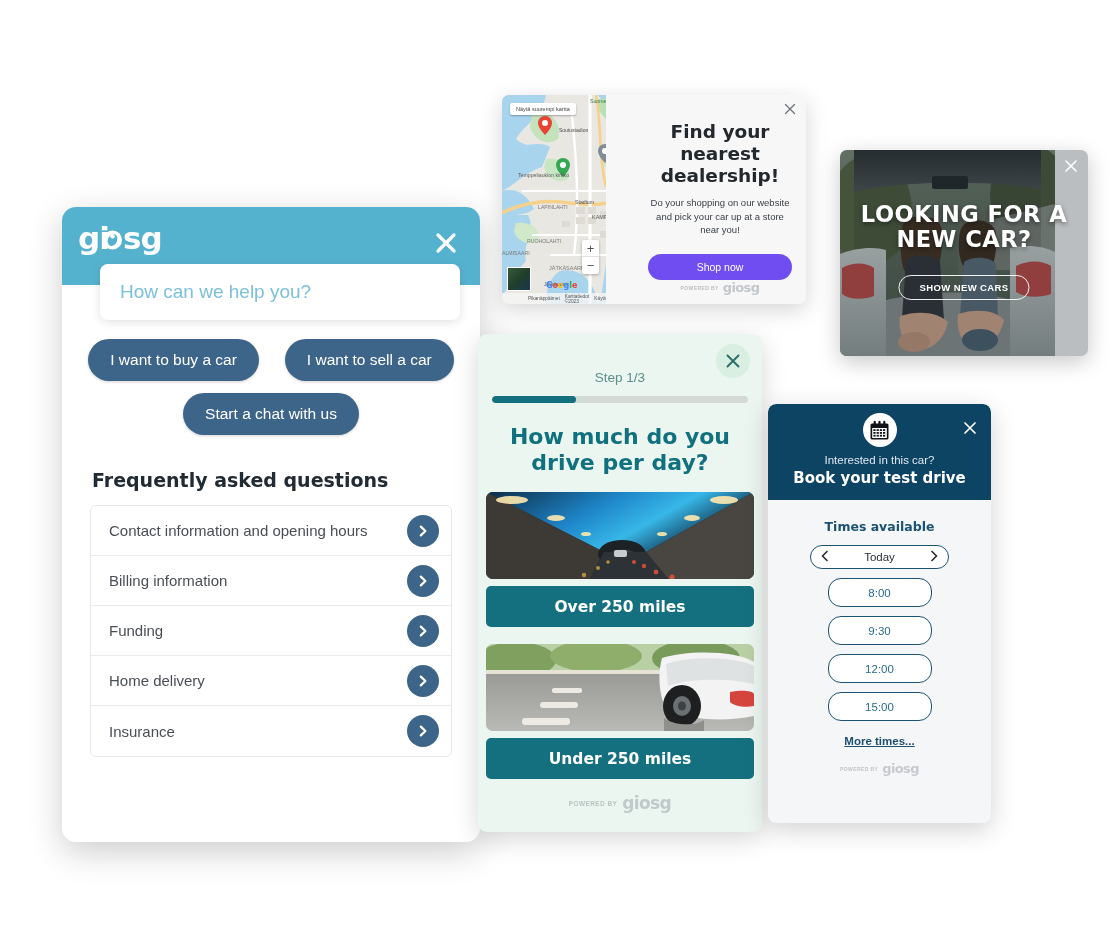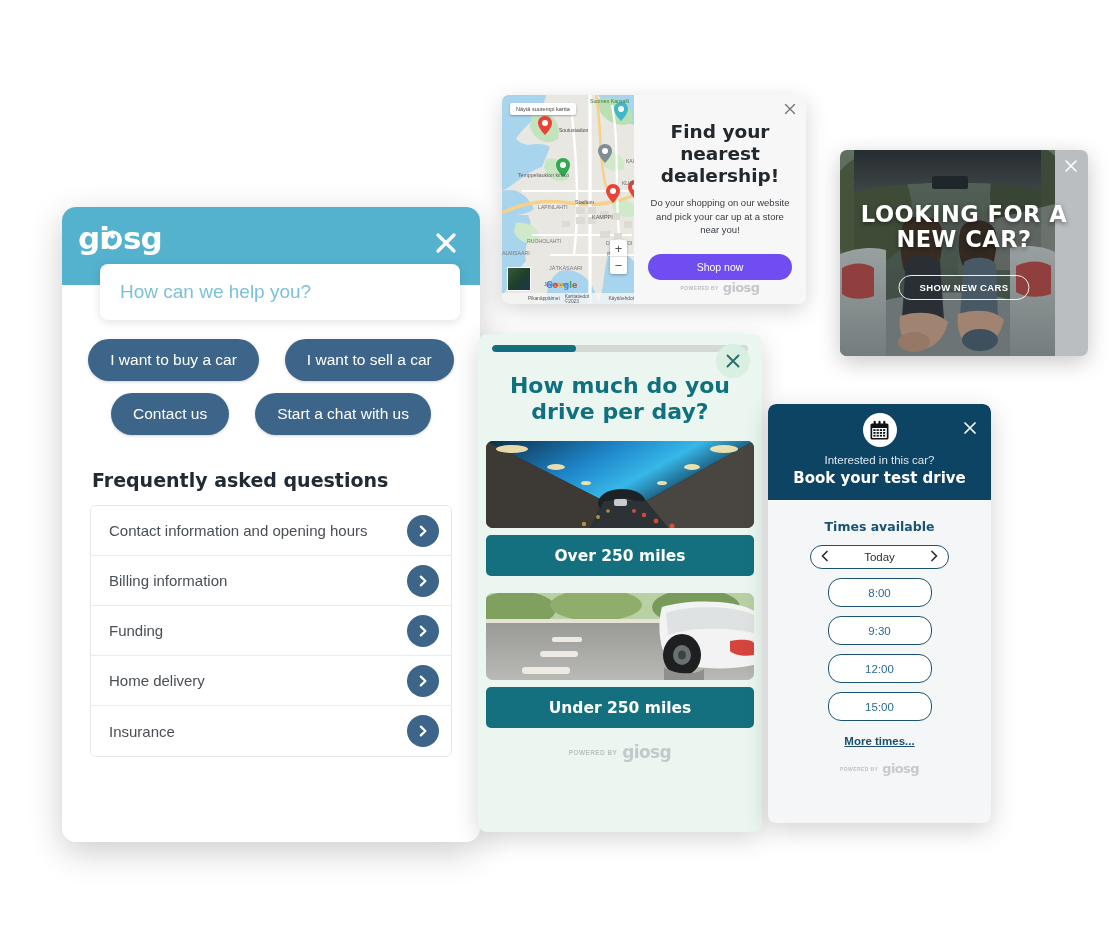--- a/index.html
+++ b/index.html
@@ -130,20 +130,21 @@
   .map-credits {
     position: absolute; left: 0; right: 0; bottom: 0;
     height: 11px; background: rgba(245,245,245,0.85);
     display: flex; align-items: center; gap: 5px;
     padding-left: 26px; font-size: 4.8px; color: #555;
   }
   .dealer-right {
     flex: 1; position: relative;
     display: flex; flex-direction: column; align-items: center;
     padding: 26px 14px 10px 14px;
+    margin-left: 28px;
   }
   .dealer-close {
     position: absolute; right: 9px; top: 7px;
     width: 14px; height: 14px; cursor: pointer;
   }
   .dealer-title {
     font-size: 18.5px; font-weight: 700; color: #23282d;
     text-align: center; line-height: 1.18;
     font-family: "DejaVu Sans", sans-serif;
   }
@@ -344,21 +345,20 @@
       <span>How can we help you?</span>
     </div>
 
     <div class="chat-body">
       <div class="quick-rows">
         <div class="quick-row">
           <button class="pill-btn">I want to buy a car</button>
           <button class="pill-btn">I want to sell a car</button>
         </div>
         <div class="quick-row">
-          <button class="pill-btn">Contact us</button>
           <button class="pill-btn">Start a chat with us</button>
         </div>
       </div>
 
       <div class="faq-title">Frequently asked questions</div>
 
       <div class="faq-list">
         <div class="faq-item">
           <span class="faq-label">Contact information and opening hours</span>
           <span class="faq-arrow">
@@ -573,20 +573,21 @@
     <button class="car-cta">SHOW NEW CARS</button>
   </div>
 
   <div class="survey">
     <div class="survey-close">
       <svg width="18" height="18" viewBox="0 0 18 18">
         <path d="M3.5 3.5 L14.5 14.5 M14.5 3.5 L3.5 14.5" stroke="#2b6d6a" stroke-width="1.9" stroke-linecap="round"></path>
       </svg>
     </div>
 
+    <div class="survey-step">Step 1/3</div>
 
     <div class="survey-bar">
       <div class="survey-bar-fill" id="survey-progress-fill" style="width: 33%;"></div>
     </div>
 
     <div class="survey-q">How much do you drive per day?</div>
 
     <div class="survey-opt">
       <div class="survey-img">
         <svg width="268" height="87" viewBox="0 0 268 87" preserveAspectRatio="none">

